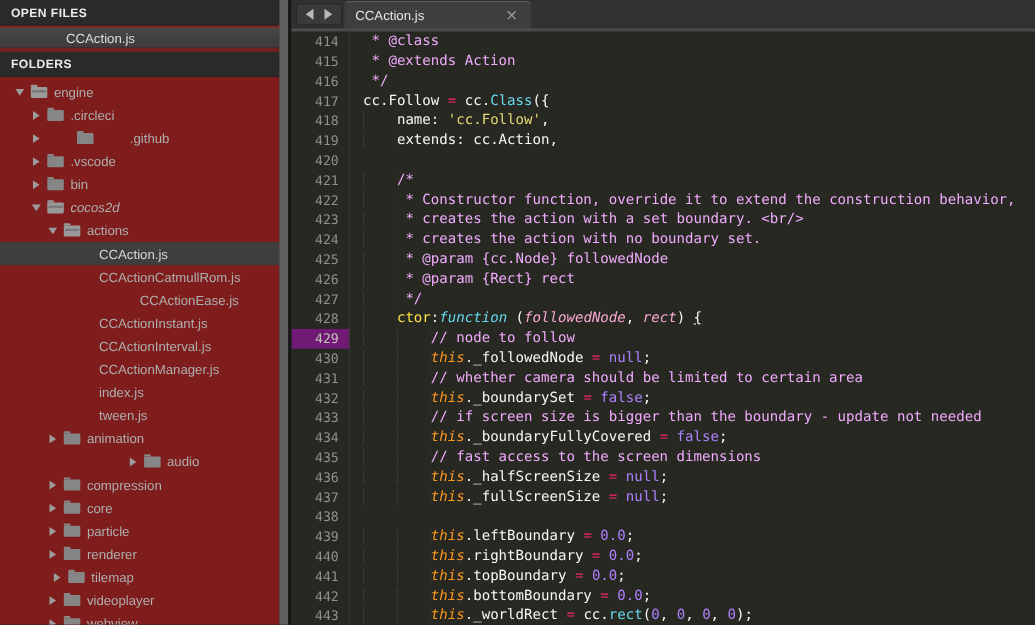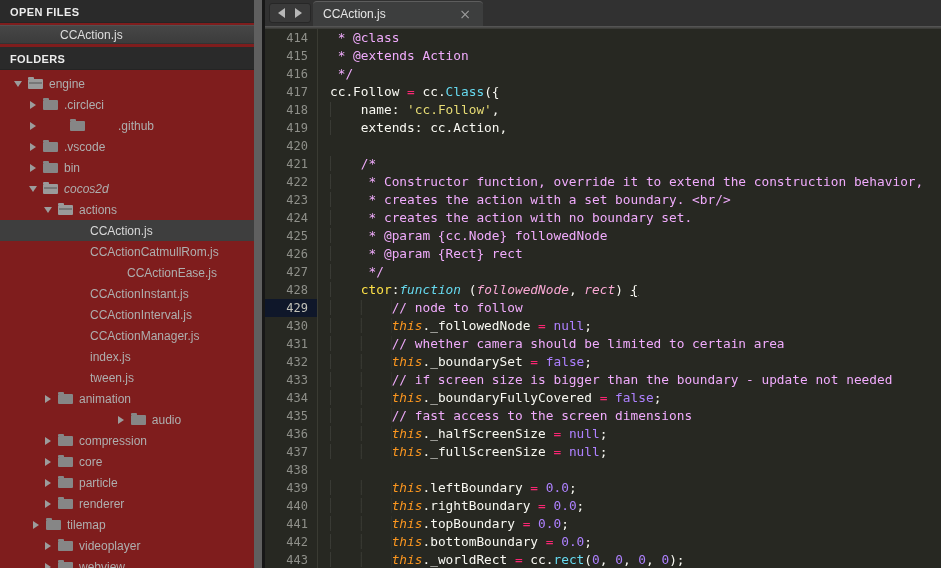--- a/index.html
+++ b/index.html
@@ -80,21 +80,21 @@
   .tab-close { font-size:14px; color:#9b9b9b; padding:0 2px; cursor:pointer; font-family:"DejaVu Sans", sans-serif; }
   .tab-sep { height:3px; background:linear-gradient(#5a5a5a,#363632); flex:0 0 auto; }
 
   .code-area { flex:1 1 auto; overflow:hidden; cursor:text; }
   .cl { display:flex; height:18px; white-space:pre; }
   .ln {
     flex:0 0 53px; width:53px; text-align:right; padding-right:9px;
     font-family:"DejaVu Sans Mono", monospace; font-size:12px; line-height:18px;
     color:#8f908a; border-right:1px solid #3a3b33;
   }
-  .cl.active .ln { background:#0f172a; color:#c2c2b8; }
+  .cl.active .ln { background:#701a75; color:#c2c2b8; }
   .lc {
     flex:1 1 auto; padding-left:12px; overflow:hidden;
     font-family:"DejaVu Sans Mono", monospace; font-size:12.8px; line-height:18px;
   }
   .tk-txt   { color:#f8f8f2; }
   .tk-com   { color:#f0abfc; }
   .tk-op    { color:#f92672; }
   .tk-str   { color:#e6db74; }
   .tk-num   { color:#ae81ff; }
   .tk-const { color:#ae81ff; }
@@ -230,21 +230,21 @@
           <span class="folder-icon"></span>
           <span class="tree-label">particle</span>
         </li>
         <li class="tree-row" style="padding-left: 40px;">
           <span class="tw">
             <span class="arr-right"></span>
           </span>
           <span class="folder-icon"></span>
           <span class="tree-label">renderer</span>
         </li>
-        <li class="tree-row" style="padding-left: 28px; align-items: center;">
+        <li class="tree-row" style="padding-left: 44px; align-items: center;">
           <span class="tw">
             <span class="arr-right"></span>
           </span>
           <span class="folder-icon"></span>
           <span class="tree-label">tilemap</span>
         </li>
         <li class="tree-row" style="padding-left: 40px;">
           <span class="tw">
             <span class="arr-right"></span>
           </span>

